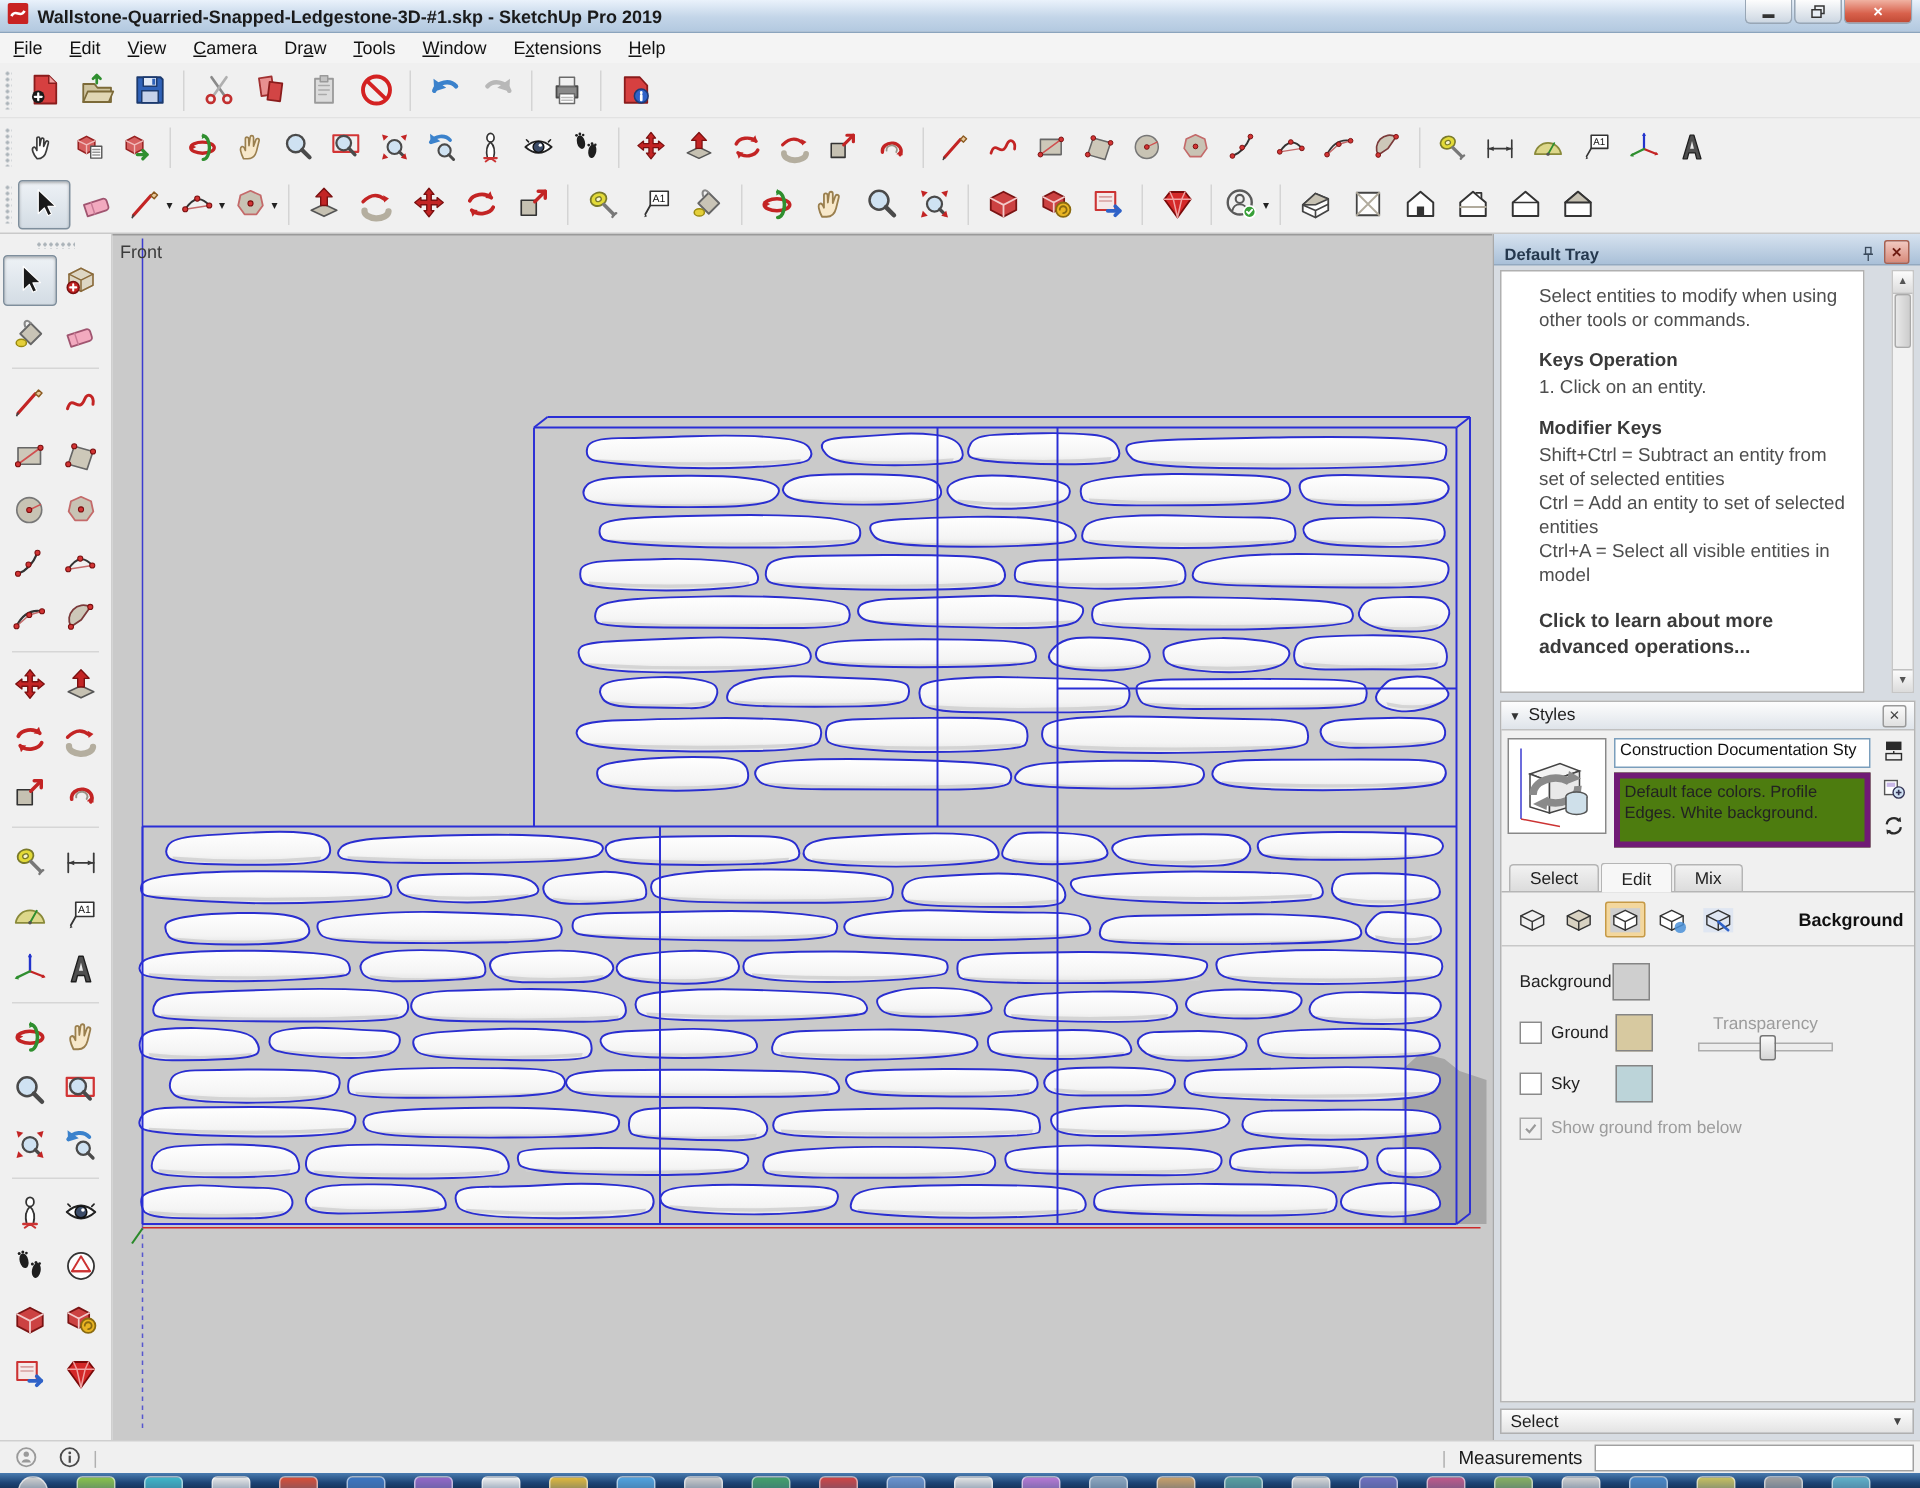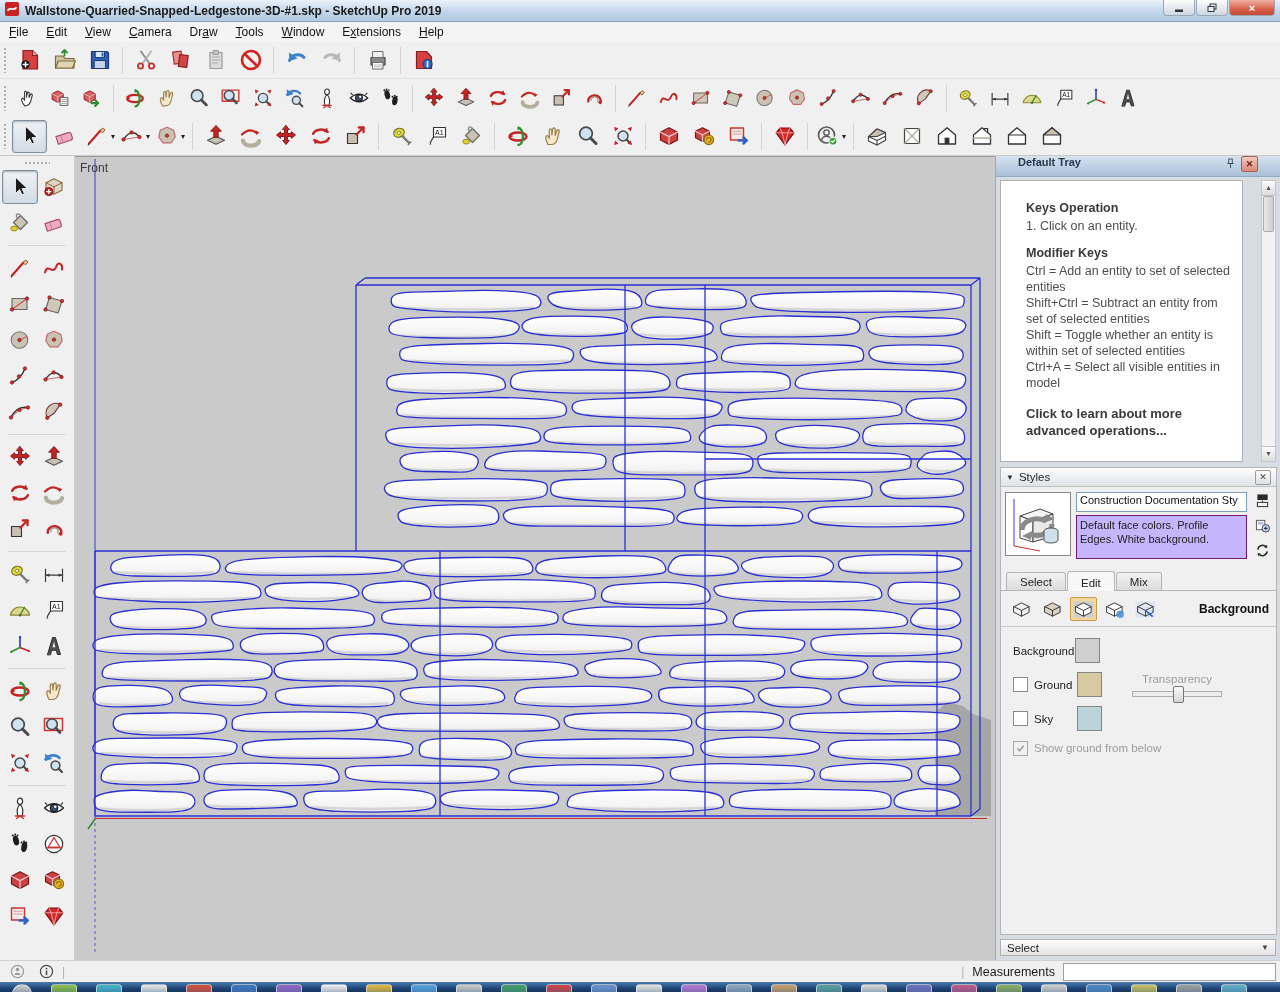--- a/index.html
+++ b/index.html
@@ -34,40 +34,40 @@
   .hgrip{width:26px;height:5px;margin:2px 0 4px;background-image:radial-gradient(circle,#aab2b8 1px,transparent 1.3px);background-size:4px 4px;}
   .lt-group{display:grid;grid-template-columns:34px 34px;justify-items:center;row-gap:2px;}
   .lt-sep{width:58px;height:1px;background:#d6d6d6;margin:5px 0;}
   .lefttb .tbtn{width:32px;min-width:32px;height:32px;}
   
   .viewport{position:absolute;left:75px;top:156px;width:920px;height:804px;background:#cacaca;border-top:1px solid #9a9a9a;box-sizing:border-box;}
   .viewport svg{position:absolute;left:0;top:0;}
   .vplabel{position:absolute;left:5px;top:4px;font-size:12px;color:#3c3c3c;}
   
   .tray{position:absolute;left:995px;top:156px;width:285px;height:804px;background:#d7dce2;border-left:1px solid #a8a8a8;box-sizing:border-box;}
-  .tray-header{height:20px;background:linear-gradient(#d6e2ef,#a9c0d8);border-bottom:1px solid #93a9c0;display:flex;align-items:flex-start;padding:0 22px;font-size:11px;font-weight:bold;color:#25384e;}
+  .tray-header{height:20px;background:linear-gradient(#d6e2ef,#a9c0d8);border-bottom:1px solid #93a9c0;display:flex;align-items:flex-end;padding:0 7px;font-size:11px;font-weight:bold;color:#25384e;}
   .tray-header .sp{flex:1;}
   .pinbtn,.trayclose{width:15px;height:14px;display:flex;align-items:center;justify-content:center;margin-left:3px;}
   .trayclose{background:linear-gradient(#f2c8c0,#d88a7a);border:1px solid #a86050;border-radius:2px;color:#6e1a10;font-size:9px;font-weight:bold;line-height:1;}
   .instructor{position:absolute;left:4px;top:24px;width:243px;height:282px;background:#fff;border:1px solid #b0b0b0;box-sizing:border-box;padding:8px 6px 6px 25px;color:#4e4e4e;font-size:12.5px;line-height:16px;overflow:hidden;}
   .instructor h4{margin:11px 0 2px;font-size:12.5px;color:#3a3a3a;}
   .instructor .learn{font-weight:bold;color:#3a3a3a;margin-top:14px;font-size:13px;line-height:17px;}
   .inst-scroll{position:absolute;right:4px;top:24px;width:15px;height:282px;background:#f2f2f2;border:1px solid #c6c6c6;box-sizing:border-box;}
   .sarrow{height:14px;background:linear-gradient(#fcfcfc,#dcdcdc);border-bottom:1px solid #c0c0c0;text-align:center;font-size:7px;color:#555;line-height:14px;}
   .sarrow.dn{position:absolute;bottom:0;width:100%;border-top:1px solid #c0c0c0;border-bottom:none;}
   .sthumb{position:absolute;top:15px;left:1px;right:1px;height:34px;background:linear-gradient(90deg,#e8e8e8,#cdcdcd);border:1px solid #aaa;border-radius:2px;}
   .styles-panel{position:absolute;left:4px;top:311px;width:277px;height:468px;background:#f0f0f0;border:1px solid #b5b5b5;box-sizing:border-box;}
   .sp-header{height:18px;background:linear-gradient(#fdfdfd,#dfe4ea);border-bottom:1px solid #c0c0c0;display:flex;align-items:center;gap:5px;padding:0 5px;font-size:11.5px;color:#1e1e1e;}
   .sp-header .tri{font-size:8px;color:#333;}
   .sp-close{margin-left:auto;width:14px;height:13px;border:1px solid #9a9a9a;background:linear-gradient(#fafafa,#e0e0e0);border-radius:2px;font-size:9px;line-height:12px;text-align:center;color:#444;}
   .sp-body{display:flex;padding:5px 4px 3px;gap:5px;}
   .thumb{width:64px;height:62px;border:1px solid #888;background:#fff;flex:none;}
   .sp-fields{flex:1;display:flex;flex-direction:column;gap:3px;min-width:0;}
   .sp-name{height:16px;border:1px solid #7a9ebc;background:#fff;font-size:11px;padding:1px 3px;white-space:nowrap;overflow:hidden;color:#111;}
-  .sp-desc{height:38px;border:1px solid #701a75;background:#c4b5fd;font-size:11px;padding:2px 3px;color:#222;line-height:14px;}
+  .sp-desc{height:38px;border:4px solid #701a75;background:#4d7c0f;font-size:11px;padding:2px 3px;color:#222;line-height:14px;}
   .sp-side{width:20px;flex:none;display:flex;flex-direction:column;align-items:center;gap:7px;padding-top:1px;}
   .sp-tabs{display:flex;align-items:flex-end;height:22px;padding:0 5px;border-bottom:1px solid #b5b5b5;margin-top:4px;}
   .sp-tab{padding:3px 13px 2px;font-size:11.5px;border:1px solid #b5b5b5;border-bottom:none;background:linear-gradient(#f2f2f2,#dcdcdc);margin-right:1px;border-radius:3px 3px 0 0;color:#222;position:relative;}
   .sp-tab.active{background:#f7f7f7;padding-top:5px;top:1px;z-index:2;}
   .sp-iconrow{display:flex;align-items:center;gap:4px;padding:6px 7px 5px;border-bottom:1px solid #c8c8c8;}
   .sp-mini{width:25px;height:22px;display:flex;align-items:center;justify-content:center;border:1px solid transparent;border-radius:2px;}
   .sp-mini.sel{background:#f3d79e;border-color:#c69a46;}
   .sp-sect{margin-left:auto;font-weight:bold;font-size:12px;color:#111;}
   .sp-content{padding:10px 12px;font-size:11.5px;color:#222;}
   .sprow{display:flex;align-items:center;height:27px;margin-bottom:7px;}
@@ -1666,26 +1666,26 @@
           <svg viewBox="0 0 10 12" width="9" height="11">
             <rect x="3" y="1" width="4" height="5" fill="none" stroke="#3a4a5c"></rect>
             <line x1="1.5" y1="6" x2="8.5" y2="6" stroke="#3a4a5c"></line>
             <line x1="5" y1="6" x2="5" y2="11" stroke="#3a4a5c"></line>
           </svg>
         </span>
       <span class="trayclose">✕</span>
     </div>
 
     <div class="instructor">
+      <div>Select entities to modify when using other tools or commands.</div>
       <h4>Keys Operation</h4>
       <div>1. Click on an entity.</div>
       <h4>Modifier Keys</h4>
+      <div>Shift+Ctrl = Subtract an entity from set of selected entities</div>
       <div>Ctrl = Add an entity to set of selected entities</div>
-      <div>Shift+Ctrl = Subtract an entity from set of selected entities</div>
-      <div>Shift = Toggle whether an entity is within set of selected entities</div>
       <div>Ctrl+A = Select all visible entities in model</div>
       <div class="learn">Click to learn about more advanced operations...</div>
     </div>
     <div class="inst-scroll">
       <div class="sarrow">▲</div>
       <div class="sthumb"></div>
       <div class="sarrow dn">▼</div>
     </div>
 
     <div class="styles-panel">

